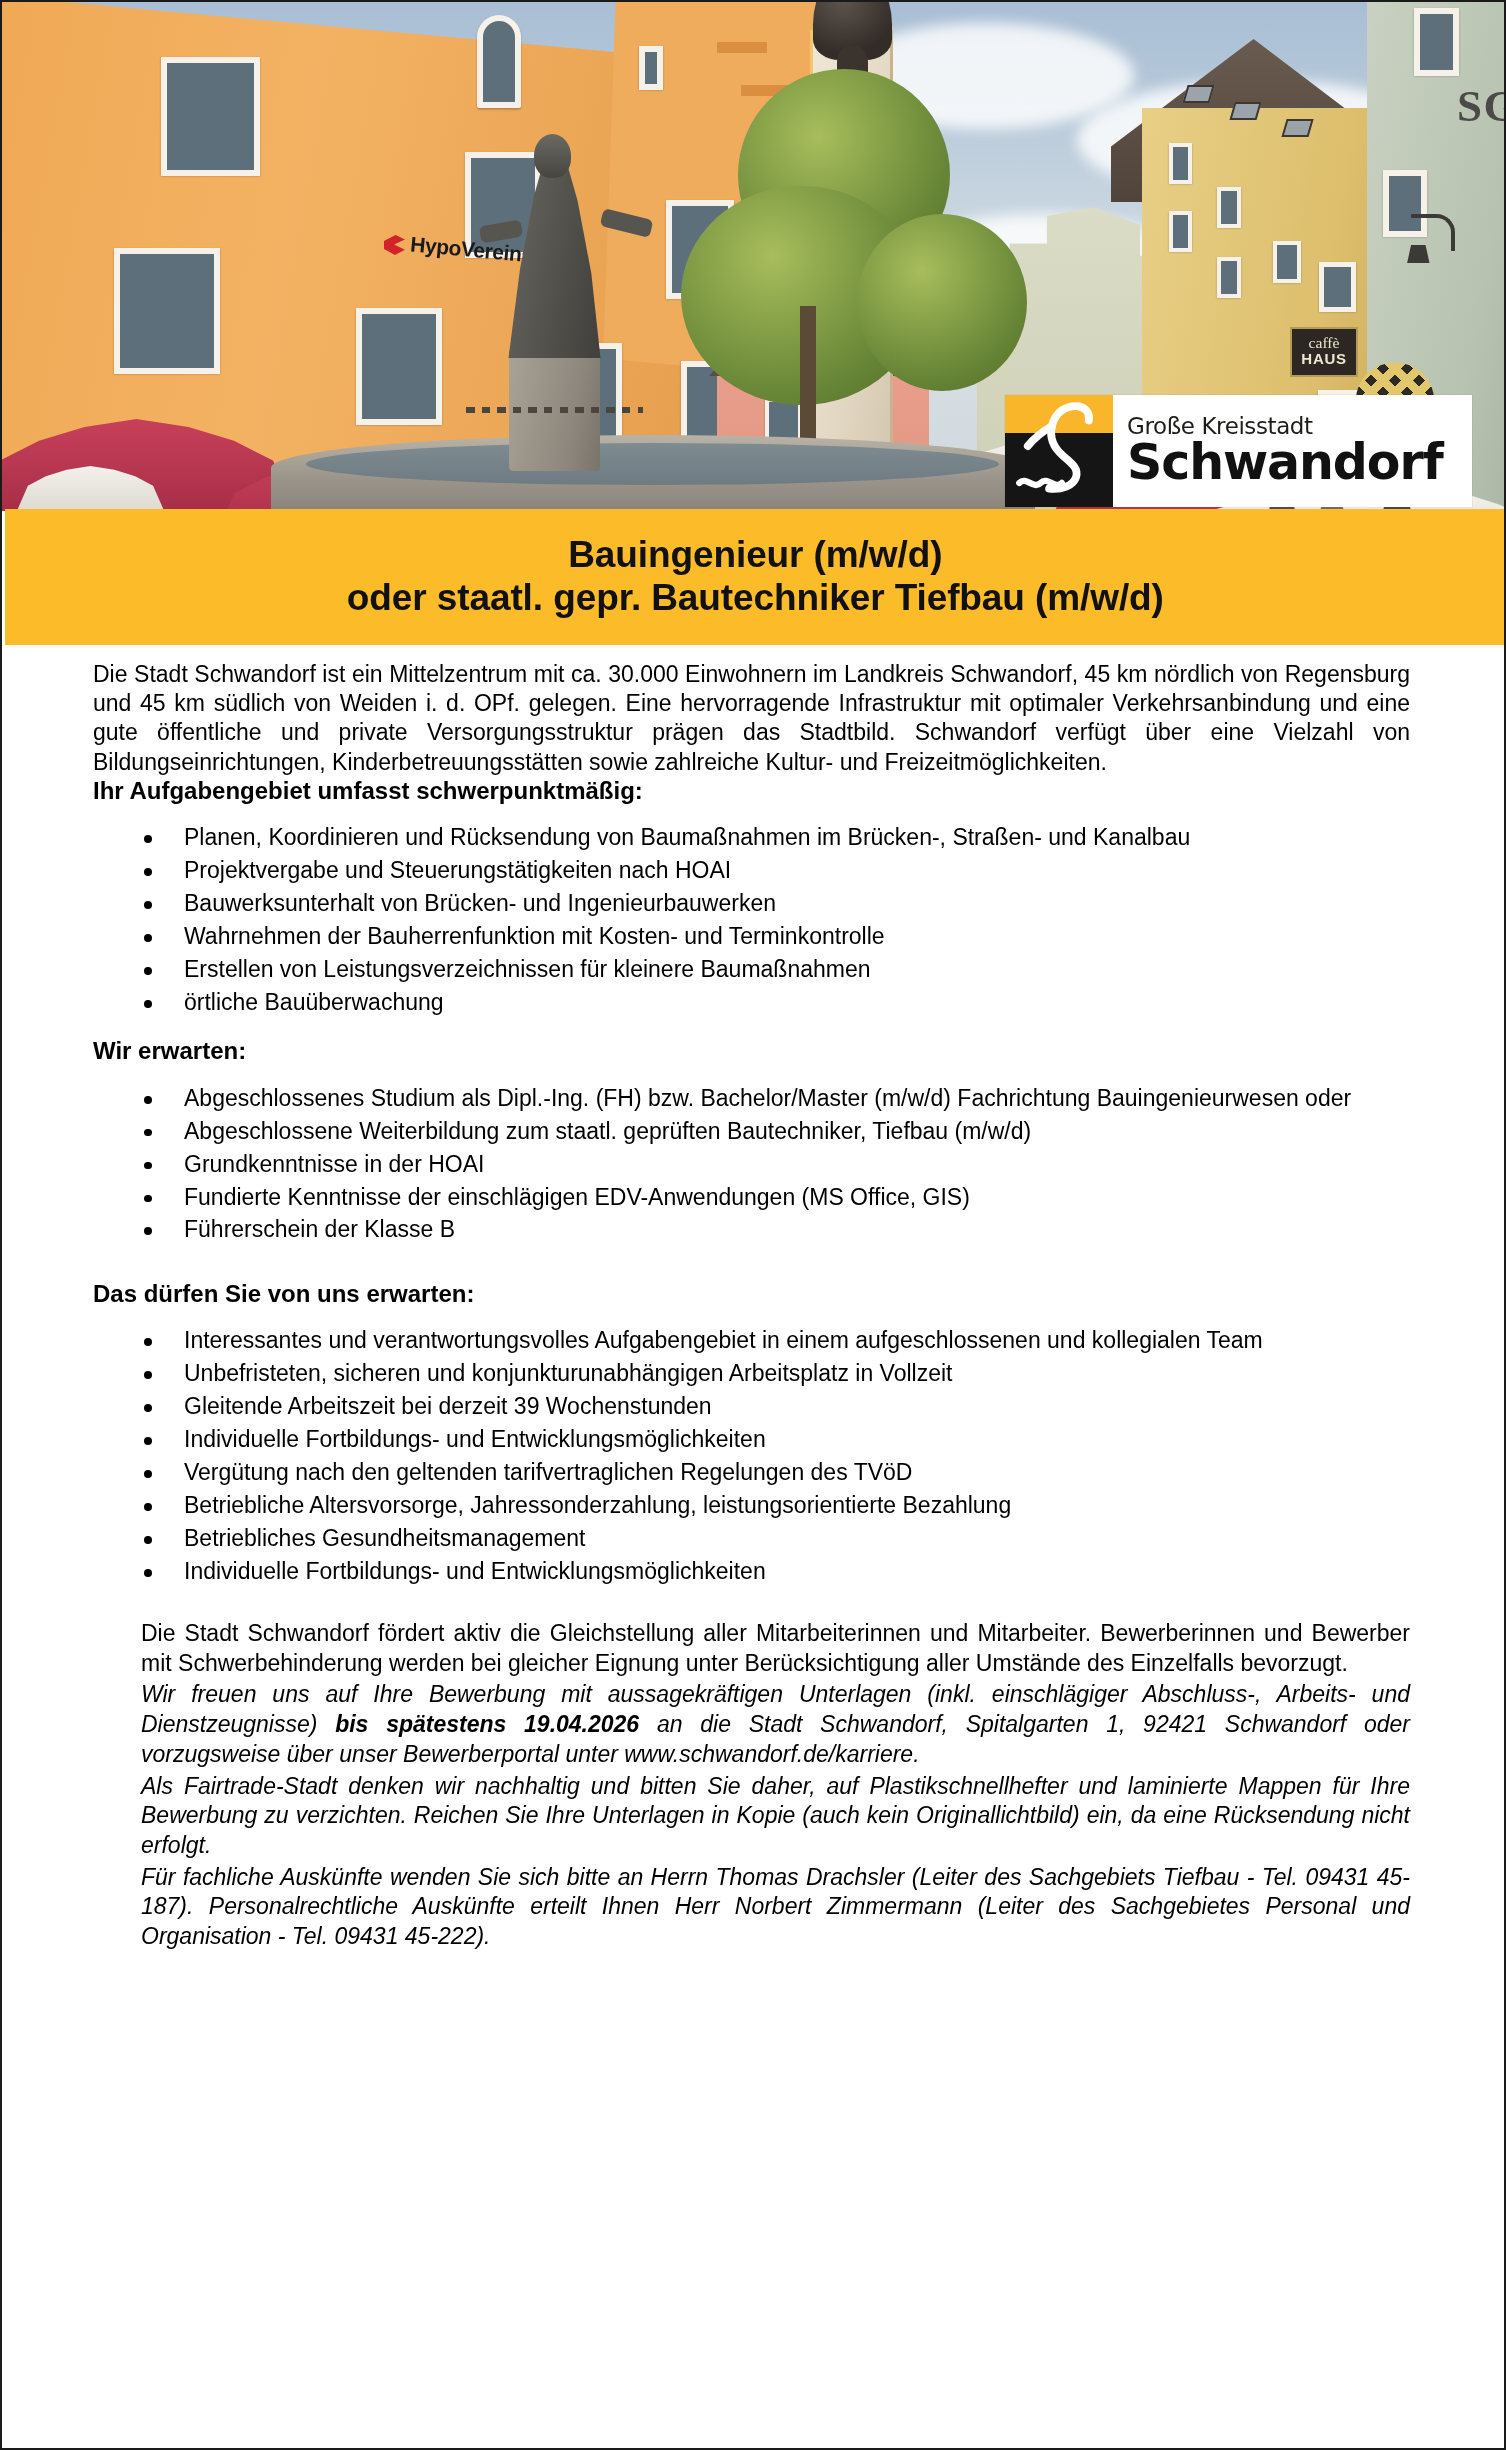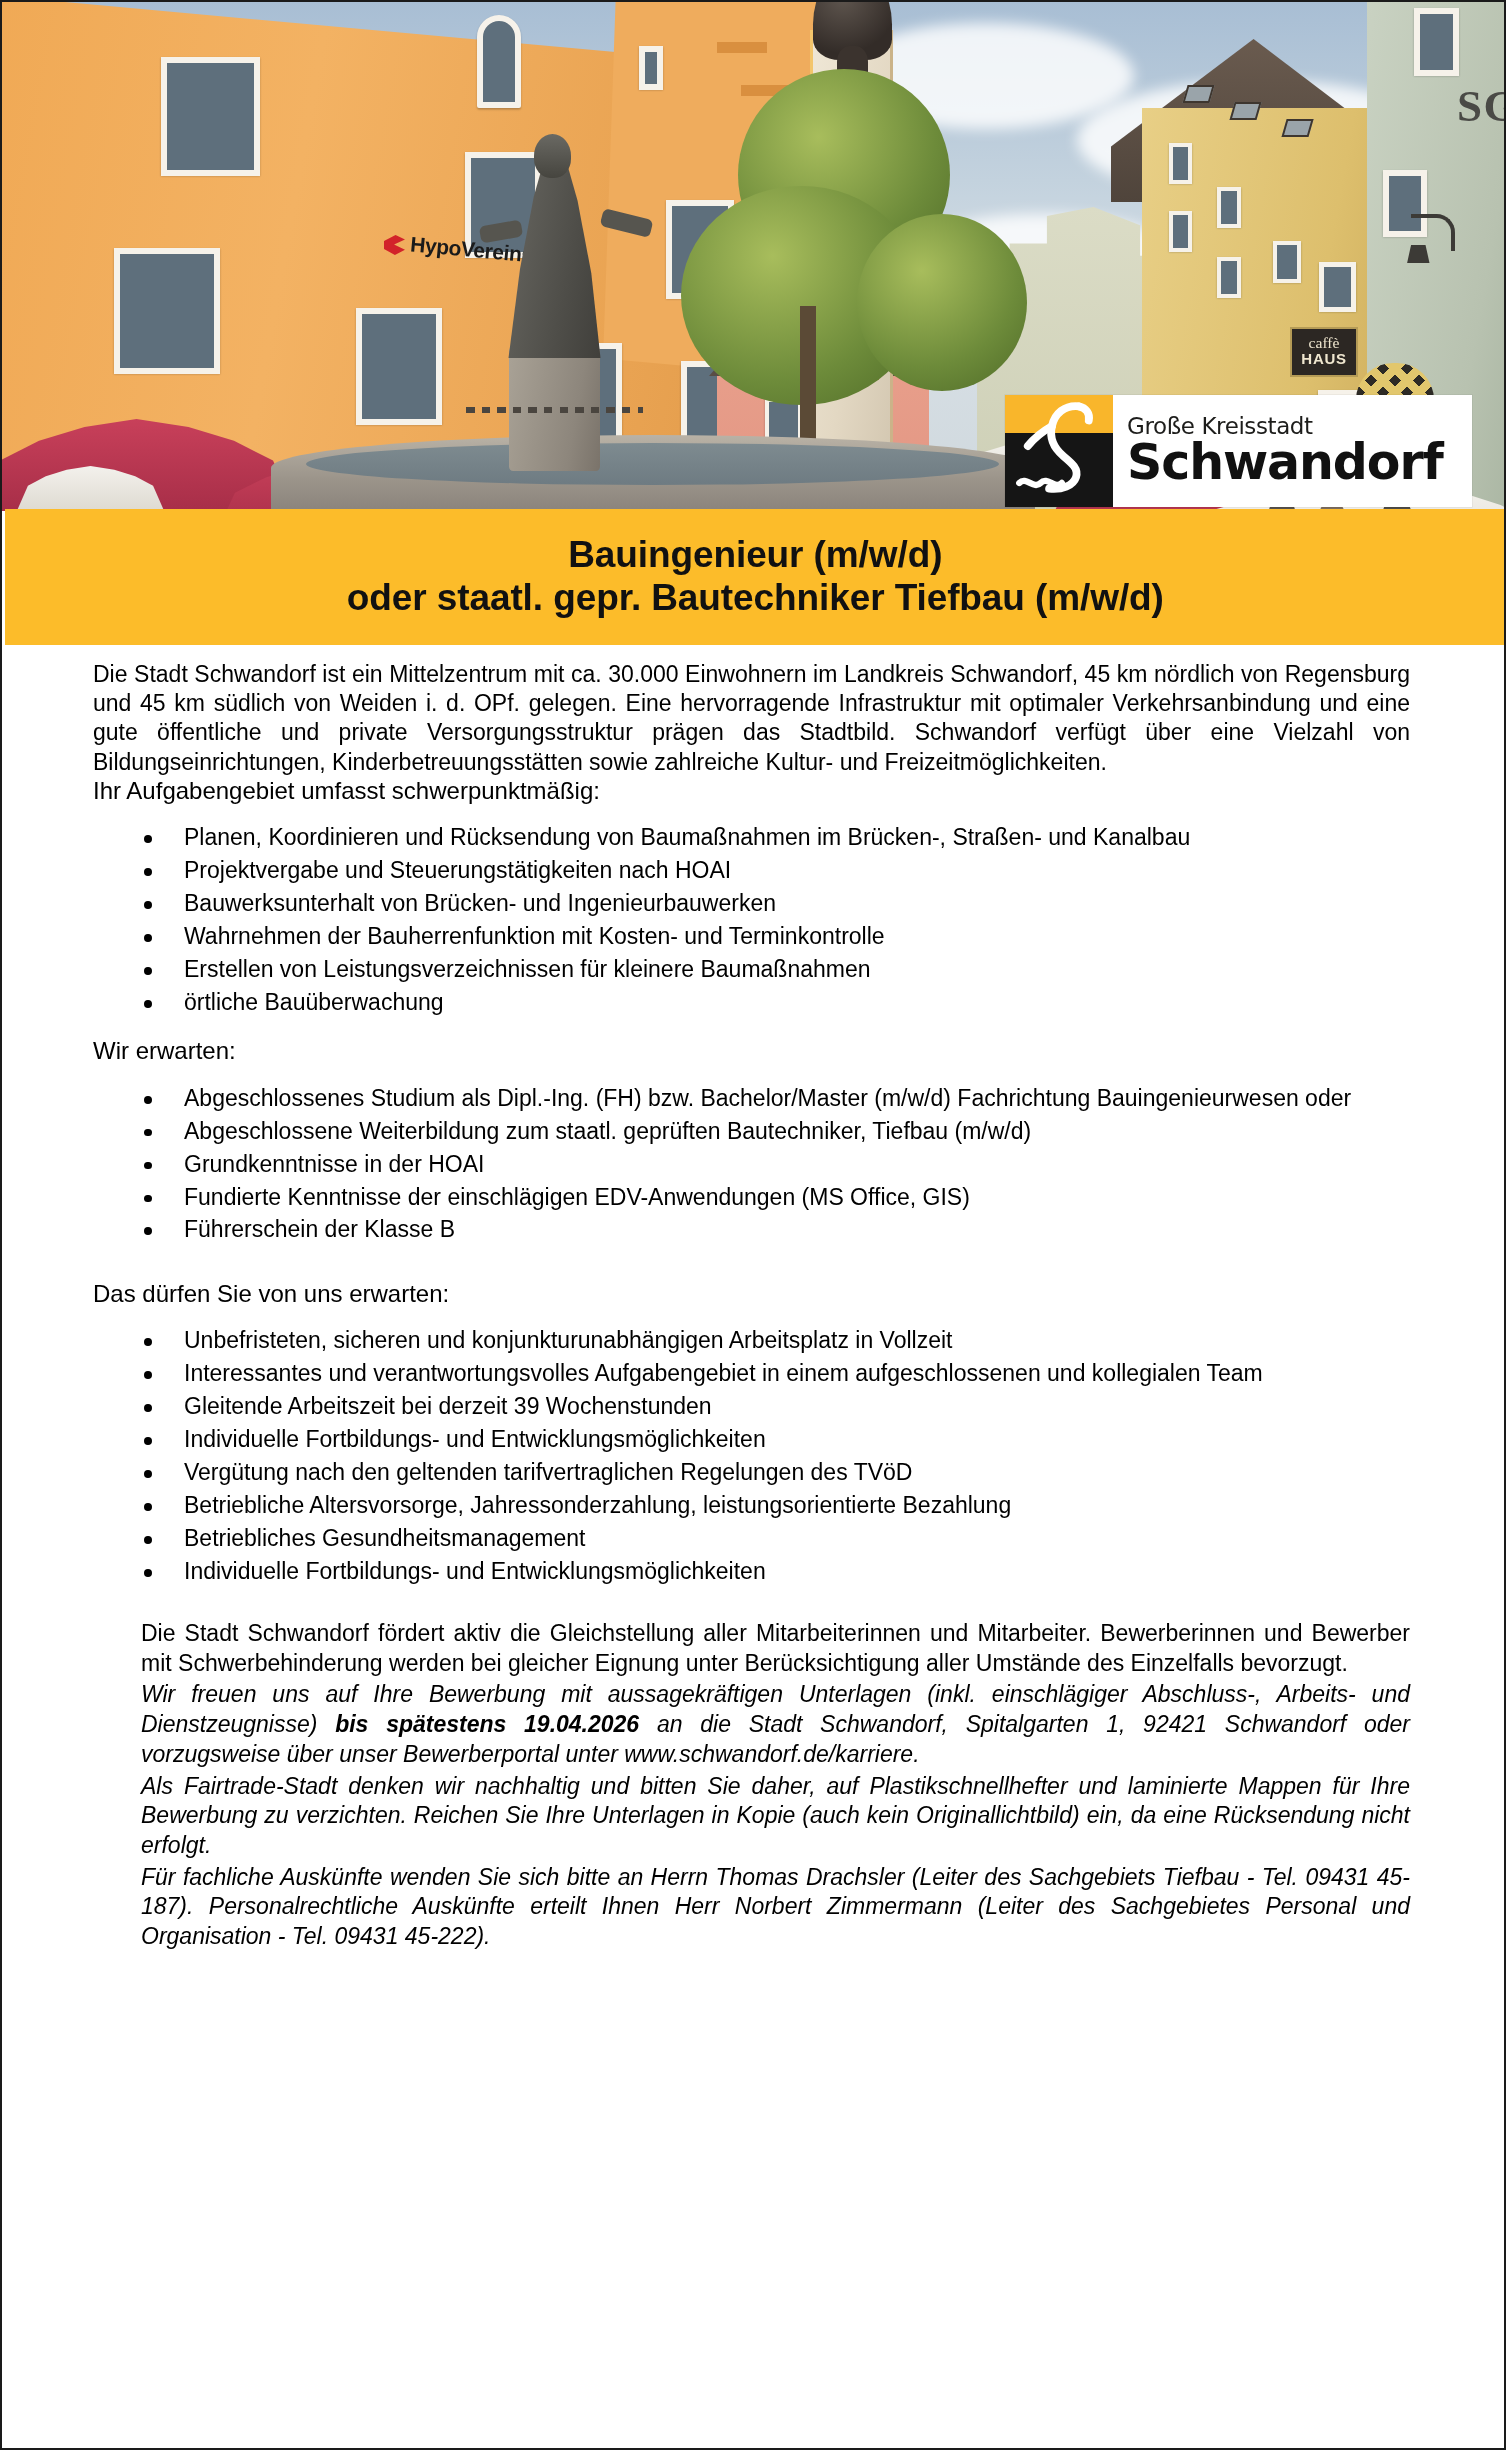--- a/index.html
+++ b/index.html
@@ -426,21 +426,21 @@
     line-height: 1.30;
     color: #000000;
     text-align: justify;
     margin: 0;
   }
   .para.tight { line-height: 1.27; }
   .para b { font-weight: bold; }
 
   h2.sec {
     font-size: 24px;
-    font-weight: normal;
+    font-weight: bold;
     color: #000000;
     margin: 0;
     padding: 0;
   }
   .sec-gap-top { margin-top: 35px; }
 
   ul.blist {
     list-style: none;
     margin: 18.4px 0 0 0;
     padding: 0;
@@ -624,22 +624,22 @@
     <ul class="blist">
       <li>Abgeschlossenes Studium als Dipl.-Ing. (FH) bzw. Bachelor/Master (m/w/d) Fachrichtung Bauingenieurwesen oder</li>
       <li>Abgeschlossene Weiterbildung zum staatl. geprüften Bautechniker, Tiefbau (m/w/d)</li>
       <li>Grundkenntnisse in der HOAI</li>
       <li>Fundierte Kenntnisse der einschlägigen EDV-Anwendungen (MS Office, GIS)</li>
       <li>Führerschein der Klasse B</li>
     </ul>
 
     <h2 class="sec" style="margin-top:35px;">Das dürfen Sie von uns erwarten:</h2>
     <ul class="blist">
+      <li>Interessantes und verantwortungsvolles Aufgabengebiet in einem aufgeschlossenen und kollegialen Team</li>
       <li>Unbefristeten, sicheren und konjunkturunabhängigen Arbeitsplatz in Vollzeit</li>
-      <li>Interessantes und verantwortungsvolles Aufgabengebiet in einem aufgeschlossenen und kollegialen Team</li>
       <li>Gleitende Arbeitszeit bei derzeit 39 Wochenstunden</li>
       <li>Individuelle Fortbildungs- und Entwicklungsmöglichkeiten</li>
       <li>Vergütung nach den geltenden tarifvertraglichen Regelungen des TVöD</li>
       <li>Betriebliche Altersvorsorge, Jahressonderzahlung, leistungsorientierte Bezahlung</li>
       <li>Betriebliches Gesundheitsmanagement</li>
       <li>Individuelle Fortbildungs- und Entwicklungsmöglichkeiten</li>
     </ul>
 
     <div class="closing">
       <p class="para">Die Stadt Schwandorf fördert aktiv die Gleichstellung aller Mitarbeiterinnen und Mitarbeiter. Bewerberinnen und Bewerber mit Schwerbehinderung werden bei gleicher Eignung unter Berücksichtigung aller Umstände des Einzelfalls bevorzugt.</p>

